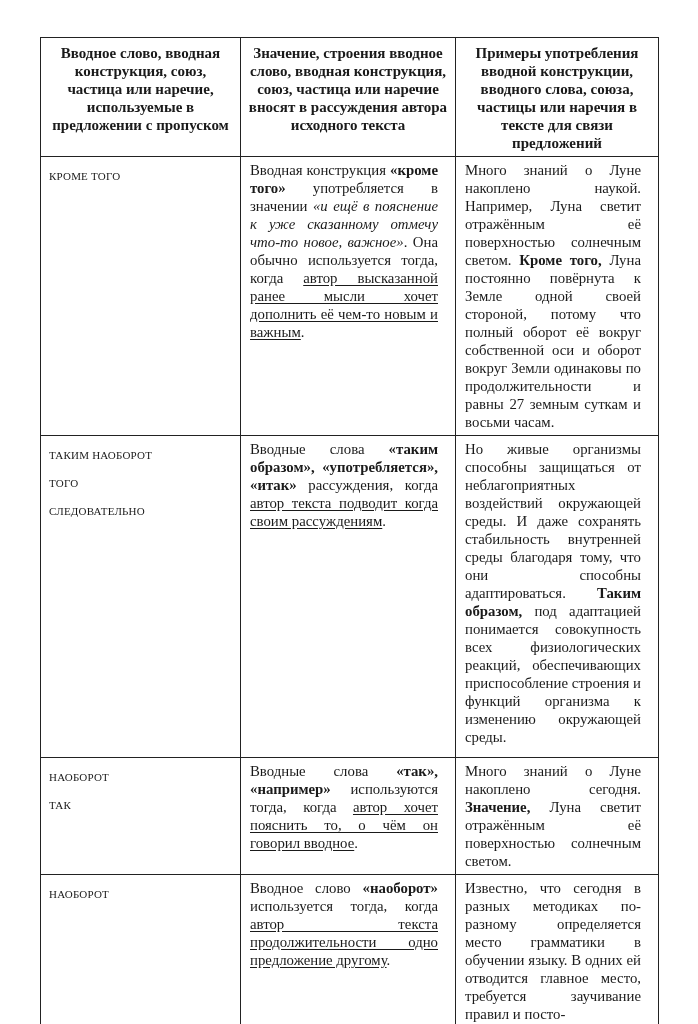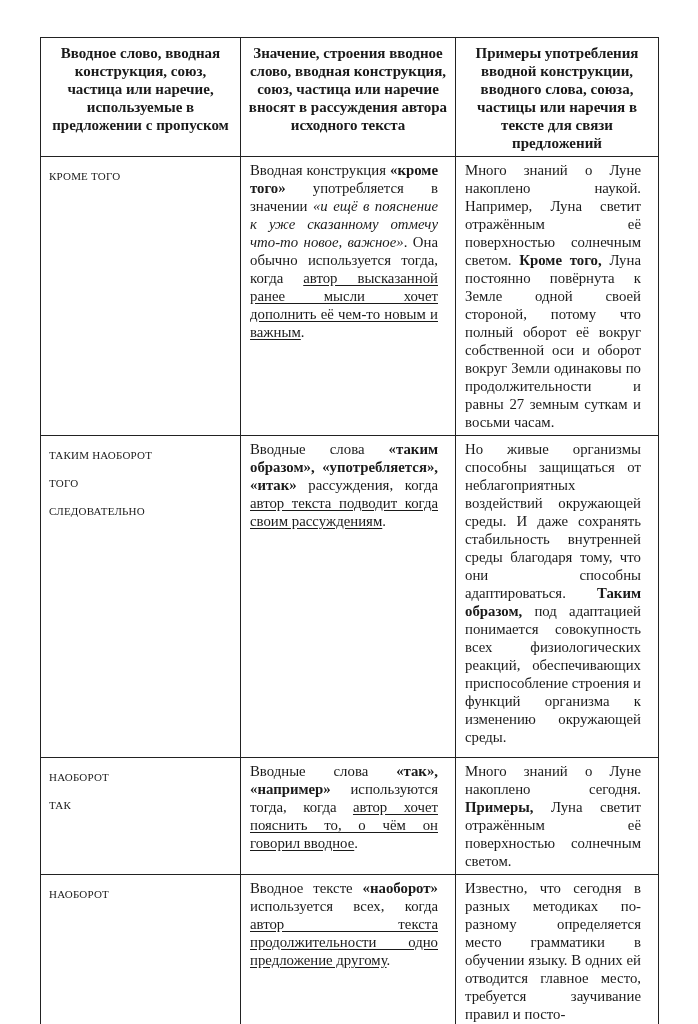--- a/index.html
+++ b/index.html
@@ -104,24 +104,24 @@
           </td>
         <td class="text-cell"><span>Вводные слова </span><span class="seg-b">«таким образом», «употребляется», «итак»</span><span> рассуждения, когда </span><span class="seg-u">автор текста подводит когда своим рассуждениям</span><span>.</span></td>
         <td class="text-cell"><span>Но живые организмы способны защищаться от неблагоприятных воздействий окружающей среды. И даже сохранять стабильность внутренней среды благодаря тому, что они способны адаптироваться. </span><span class="seg-b">Таким образом,</span><span> под адаптацией понимается совокупность всех физиологических реакций, обеспечивающих приспособление строения и функций организма к изменению окружающей среды.</span></td>
       </tr>
       <tr class="row-3">
         <td class="term-cell">
             <div class="term-line">НАОБОРОТ</div>
             <div class="term-line">ТАК</div>
           </td>
         <td class="text-cell"><span>Вводные слова </span><span class="seg-b">«так», «например»</span><span> используются тогда, когда </span><span class="seg-u">автор хочет пояснить то, о чём он говорил вводное</span><span>.</span></td>
-        <td class="text-cell"><span>Много знаний о Луне накоплено сегодня. </span><span class="seg-b">Примеры,</span><span> Луна светит отражённым её поверхностью солнечным светом.</span></td>
+        <td class="text-cell"><span>Много знаний о Луне накоплено сегодня. </span><span class="seg-b">Значение,</span><span> Луна светит отражённым её поверхностью солнечным светом.</span></td>
       </tr>
       <tr class="row-4">
         <td class="term-cell">
             <div class="term-line">НАОБОРОТ</div>
           </td>
-        <td class="text-cell"><span>Вводное тексте </span><span class="seg-b">«наоборот»</span><span> используется всех, когда </span><span class="seg-u">автор текста продолжительности одно предложение другому</span><span>.</span></td>
+        <td class="text-cell"><span>Вводное слово </span><span class="seg-b">«наоборот»</span><span> используется тогда, когда </span><span class="seg-u">автор текста продолжительности одно предложение другому</span><span>.</span></td>
         <td class="text-cell"><span>Известно, что сегодня в разных методиках по-разному определяется место грамматики в обучении языку. В одних ей отводится главное место, требуется заучивание правил и посто-</span></td>
       </tr>
     </tbody>
   </table>
 </div>
 
 </body></html>

